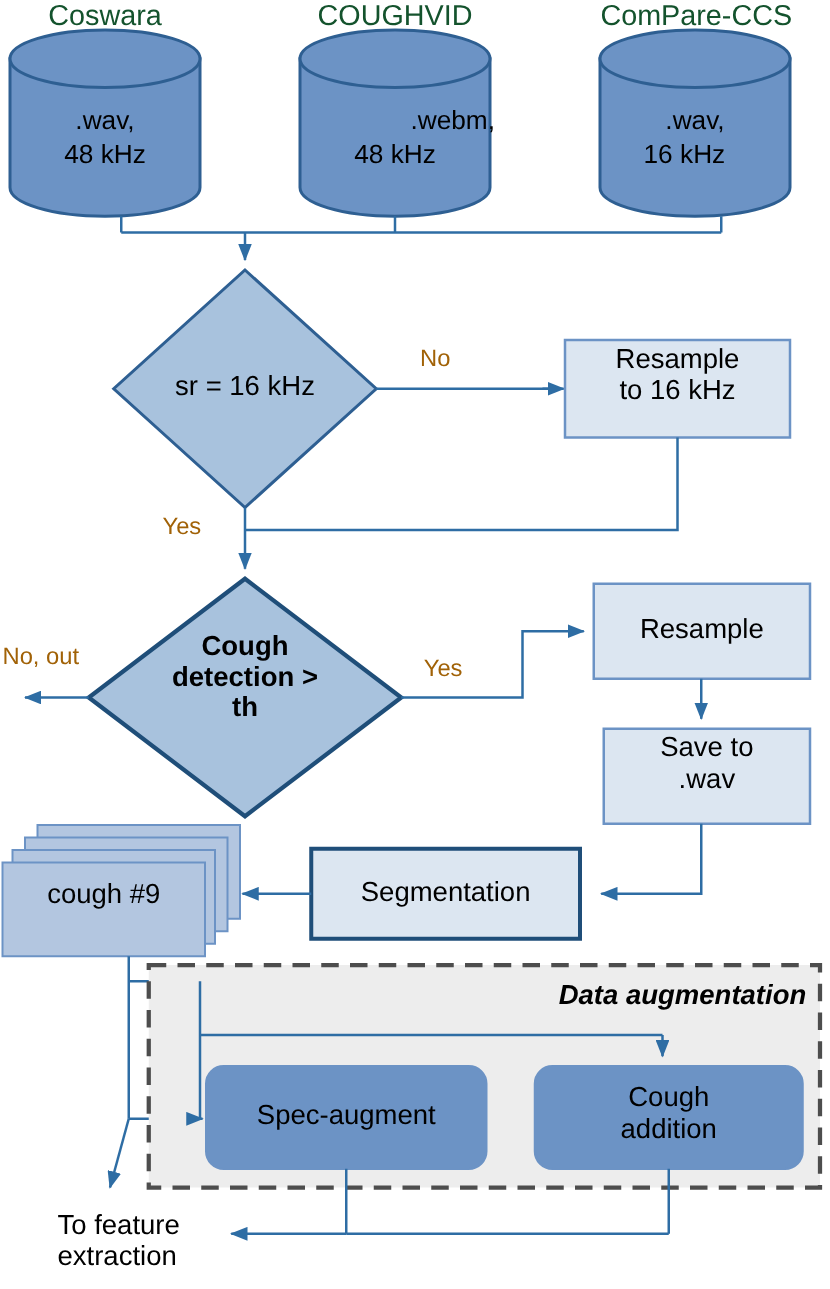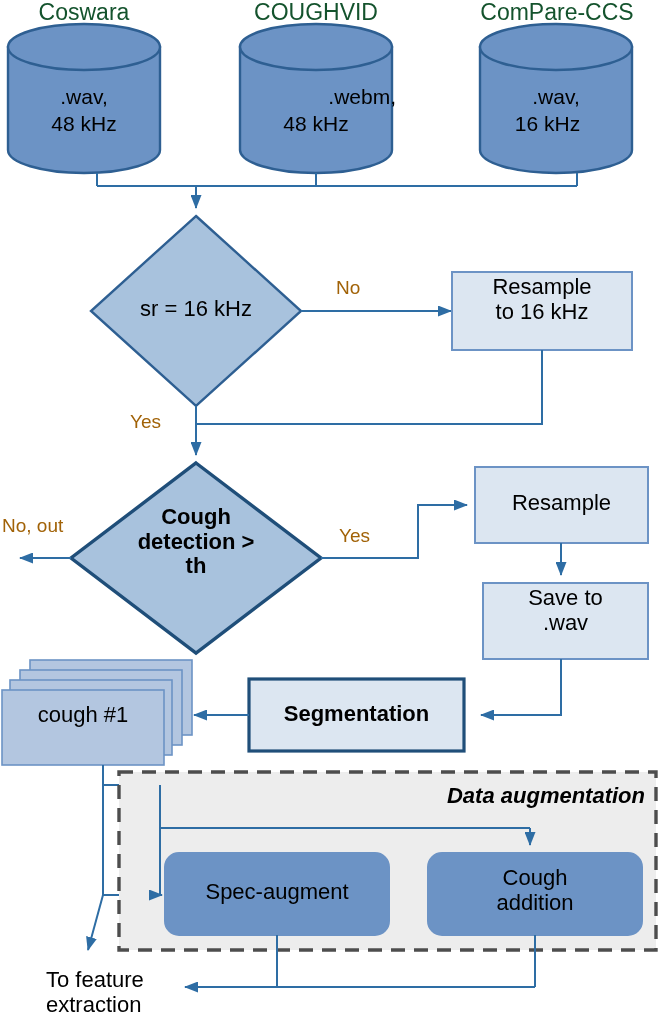--- a/index.html
+++ b/index.html
@@ -216,23 +216,23 @@
 th</div>
 
 <div class="edge-lbl" style="left:2px; top:515px;">No, out</div>
 <div class="edge-lbl" style="left:339px; top:525px;">Yes</div>
 
 <div class="lbl" style="left:475px; top:491px; width:173px; font-size:22px;">Resample</div>
 
 <div class="lbl" style="left:483px; top:586px; width:165px; font-size:22px;">Save to
 .wav</div>
 
-<div class="lbl" style="left:249px; top:702px; width:215px; font-size:22px; font-weight:bold;">Segmentation</div>
-
-<div class="lbl" style="left:2px; top:703px; width:162px; font-size:22px;">cough #1</div>
+<div class="lbl" style="left:249px; top:702px; width:215px; font-size:22px; font-weight:normal;">Segmentation</div>
+
+<div class="lbl" style="left:2px; top:703px; width:162px; font-size:22px;">cough #9</div>
 
 <div class="aug-title" style="left:300px; top:783px; width:345px;">Data augmentation</div>
 
 <div class="lbl" style="left:165px; top:880px; width:224px; font-size:22px;">Spec-augment</div>
 
 <div class="lbl" style="left:428px; top:866px; width:214px; font-size:22px;">Cough
 addition</div>
 
 <div class="outlabel" style="left:16px; top:967px; width:200px;margin-left:30px;">To feature
 extraction</div>

